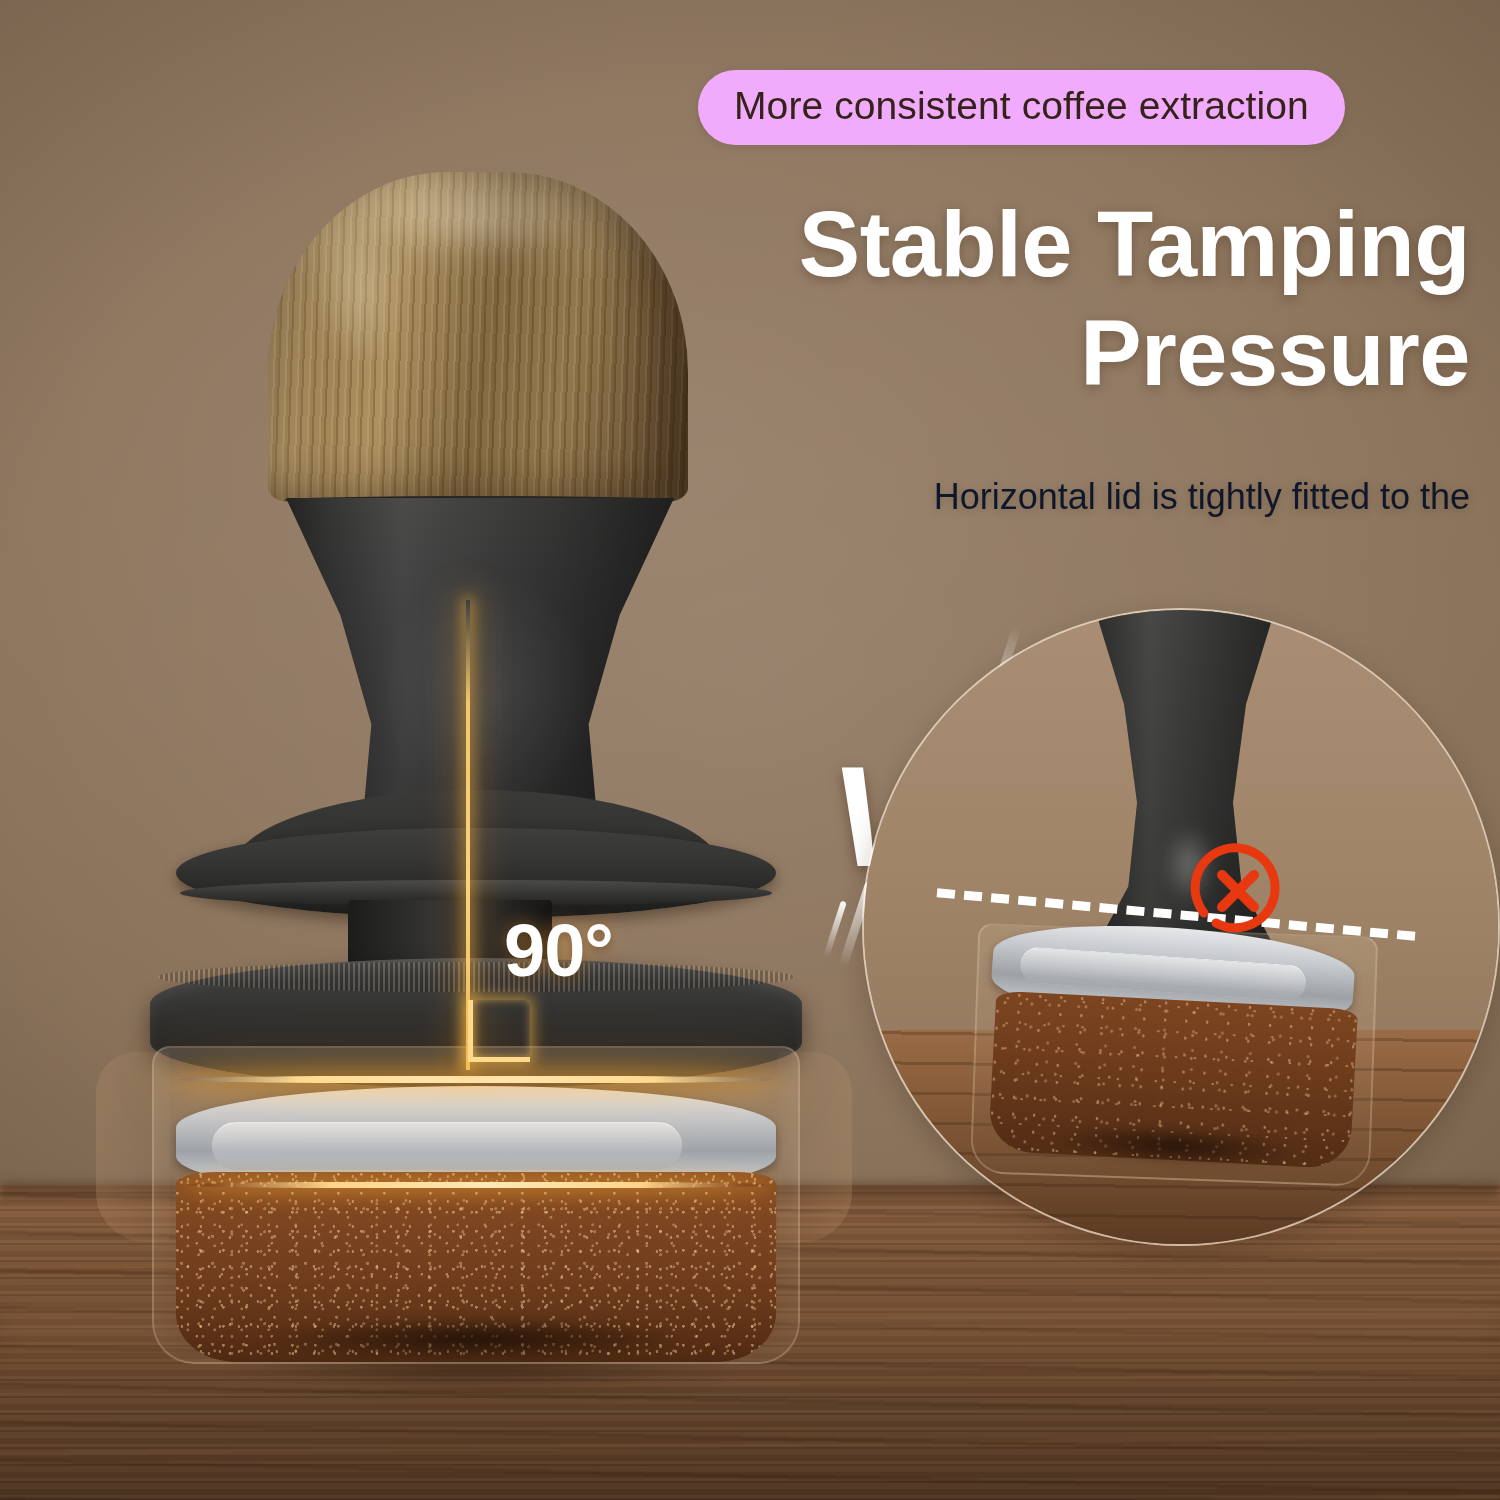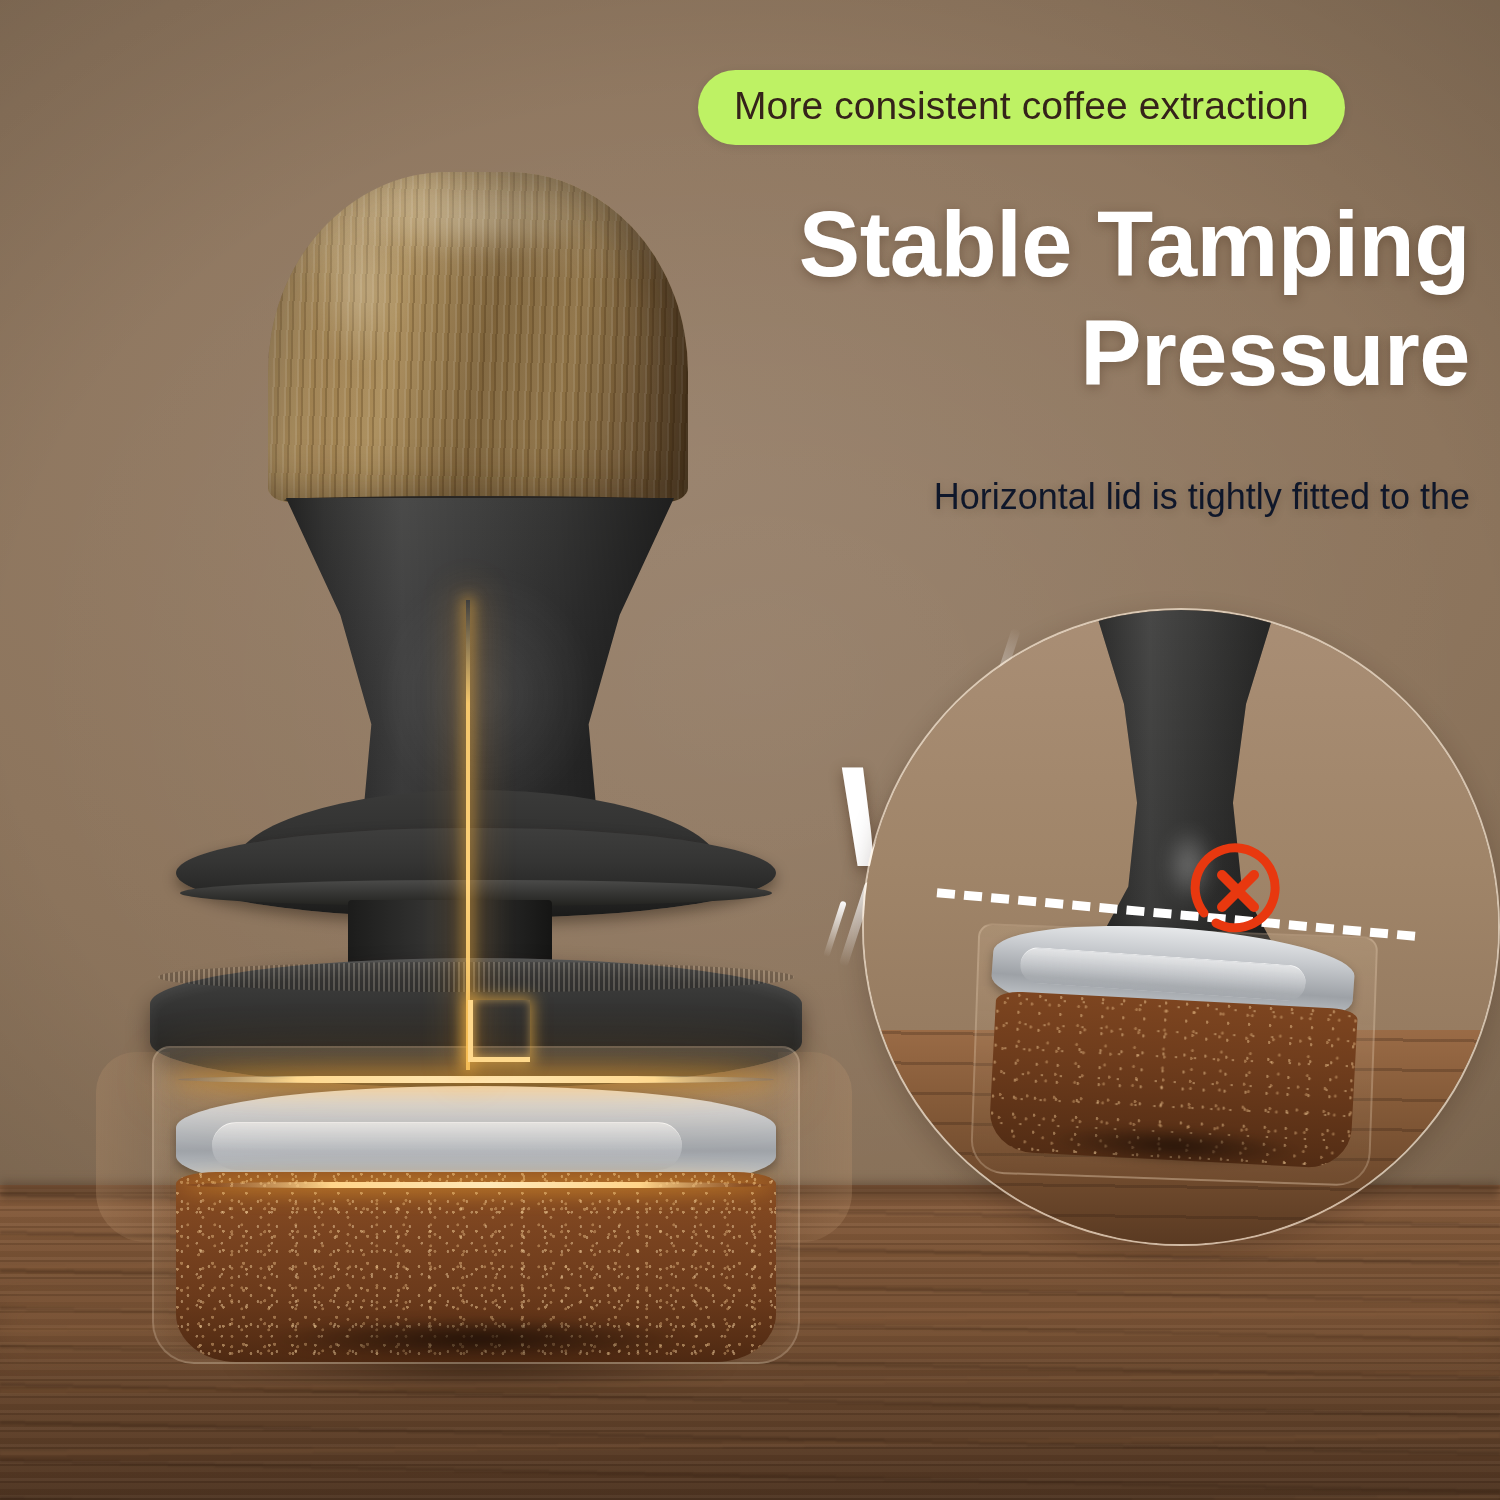--- a/index.html
+++ b/index.html
@@ -56,21 +56,21 @@
   .table-hilite{
     position:absolute;left:0;right:0;top:1300px;height:80px;
     background:linear-gradient(180deg, rgba(168,116,74,.22), rgba(168,116,74,0));
     filter:blur(14px);
   }
 
   
   .pill{
     position:absolute;top:70px;left:698px;
     padding:14px 36px 17px 36px;
-    background:#bef264;
+    background:#f0abfc;
     border-radius:48px;
     color:#35231a;
     font-size:39px;
     letter-spacing:.1px;
     white-space:nowrap;
     box-shadow:0 2px 10px rgba(0,0,0,.10);
   }
   .headline{
     position:absolute;top:190px;left:600px;width:870px;
     color:#ffffff;
@@ -458,20 +458,21 @@
     <div class="silver-slot"></div>
 
     <div class="puck"></div>
     <div class="puck-grain"></div>
     <div class="puck-shadow"></div>
 
     <div class="glow-hline"></div>
     <div class="glow-hline2"></div>
     <div class="glow-vline"></div>
     <div class="angle-mark"></div>
+    <div class="angle-label">90°</div>
   </div>
 
   <div class="vs-streak-a"></div>
   <div class="vs-streak-b"></div>
   <div class="vs-slash"></div>
   <div class="vs">VS</div>
   <div class="vs-streak-c"></div>
   <div class="vs-streak-d"></div>
 
   <div class="inset">

